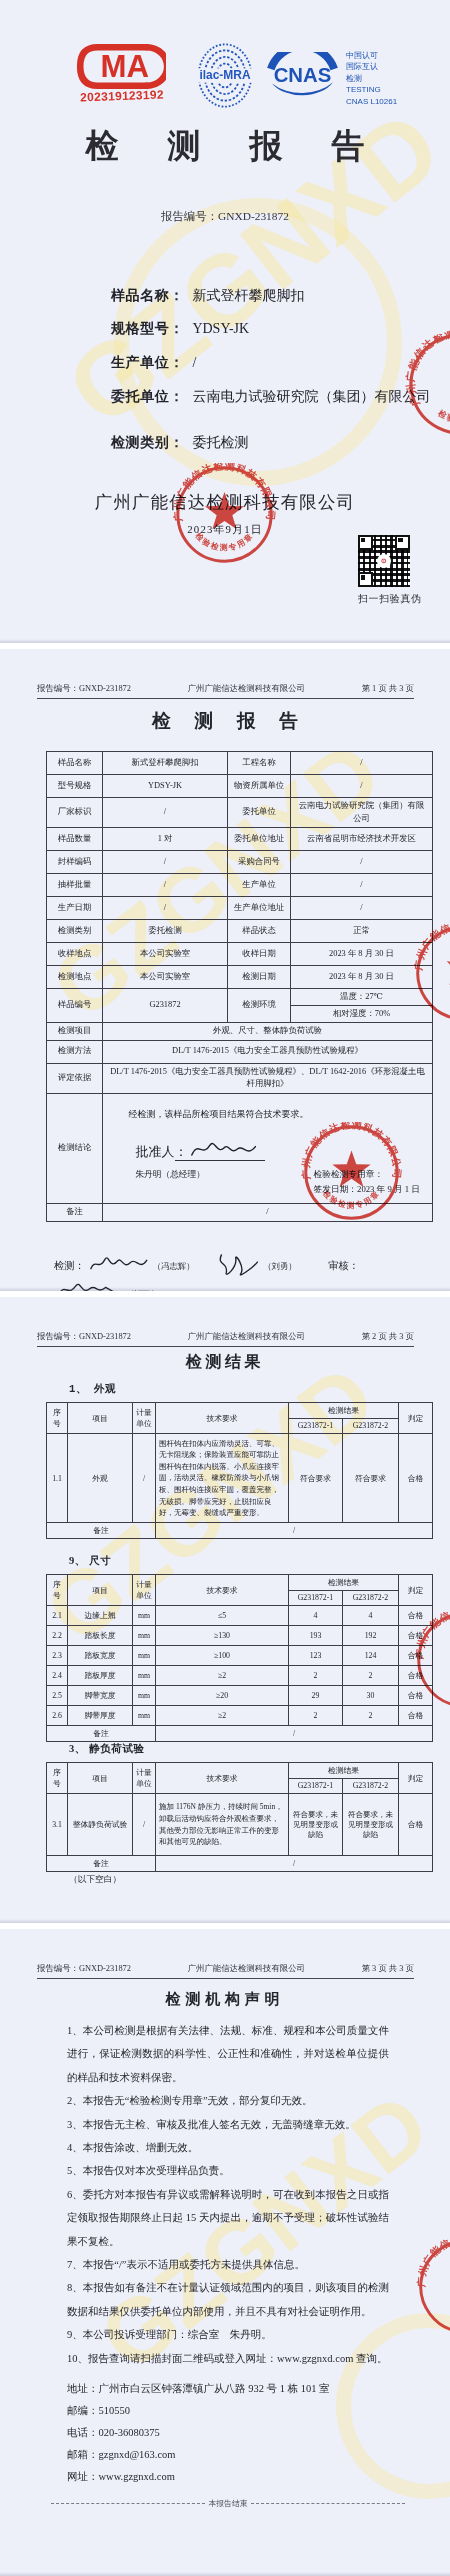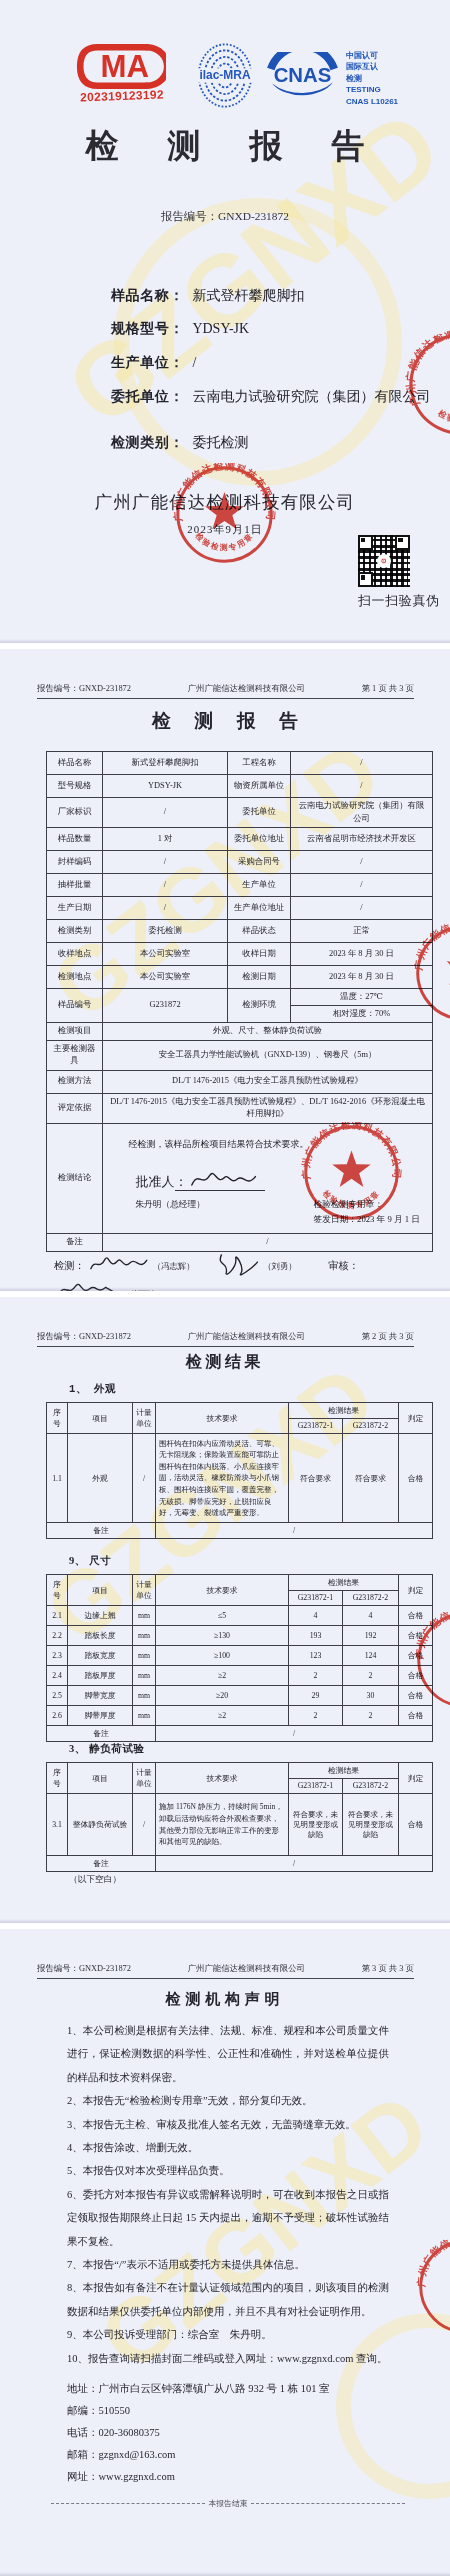--- a/index.html
+++ b/index.html
@@ -10,40 +10,40 @@
     background:linear-gradient(rgba(90,95,130,0),rgba(90,95,130,.22));pointer-events:none;}
   #p1{height:643px;} #p2{height:642px;} #p3{height:626px;} #p4{height:647px;}
 
   
   .wm-text{position:absolute;font-family:"Liberation Sans",sans-serif;font-weight:bold;
     color:rgba(246,230,160,.50);transform:rotate(-38deg);pointer-events:none;white-space:nowrap;}
   .wm-ring{position:absolute;border-radius:50%;border:15.6px solid rgba(246,230,160,.42);pointer-events:none;}
   .cma-num{position:absolute;left:71px;top:89px;width:102px;text-align:center;
     font-family:"Liberation Sans",sans-serif;font-weight:bold;font-size:12px;color:#d63127;letter-spacing:0.3px;transform:rotate(-2deg);}
   .cnas-lines{position:absolute;left:346px;top:50px;color:#1d53b6;
-    font-family:"Liberation Sans",sans-serif;font-weight:bold;font-size:8px;line-height:11.4px;}
+    font-family:"Liberation Sans",sans-serif;font-weight:normal;font-size:8px;line-height:11.4px;}
   .cover-title{position:absolute;left:0;top:124px;width:100%;text-align:center;font-size:33px;font-weight:bold;
     letter-spacing:20.4px;text-indent:20.4px;color:#2b2b31;}
   .cover-no{position:absolute;left:0;top:209px;width:100%;text-align:center;font-size:11.4px;color:#33333b;}
   .cover-field{position:absolute;left:111px;font-size:14px;}
   .cover-field .lab{font-weight:bold;letter-spacing:0.6px;}
   .cover-field .val{margin-left:8.4px;}
   .cover-company{position:absolute;left:0;top:490px;width:100%;text-align:center;font-size:17.4px;letter-spacing:1.2px;color:#26262e;}
   .cover-date{position:absolute;left:0;top:523px;width:100%;text-align:center;font-size:10.8px;letter-spacing:1.2px;}
   .qr-wrap{position:absolute;left:358px;top:535px;width:52px;}
   .qr{position:relative;width:52px;height:52px;background:#fdfdfd;
     background-image:
       repeating-linear-gradient(90deg,#17171c 0 2.4px,transparent 2.4px 5.4px,#17171c 5.4px 7.2px,transparent 7.2px 10.8px),
       repeating-linear-gradient(0deg,#17171c 0 2.4px,transparent 2.4px 4.8px,#17171c 4.8px 7.8px,transparent 7.8px 11.4px);
     background-blend-mode:multiply;}
   .qr .f{position:absolute;width:10.8px;height:10.8px;background:#fff;border:2.4px solid #111;}
   .qr .f i{display:block;width:4.8px;height:4.8px;background:#111;margin:0.6px;}
   .qr .c{position:absolute;left:18.6px;top:18.6px;width:14.4px;height:14.4px;background:#fff;border-radius:50%;
     display:flex;align-items:center;justify-content:center;font-size:6.6px;color:#c23;font-weight:bold;font-family:"Liberation Sans",sans-serif;}
-  .qr-cap{margin-top:5.4px;text-align:center;font-size:13px;letter-spacing:0.6px;color:#2c2c34;white-space:nowrap;width:52px;}
+  .qr-cap{margin-top:5.4px;text-align:center;font-size:10px;letter-spacing:0.6px;color:#2c2c34;white-space:nowrap;width:52px;}
 
   
   .phead{position:absolute;left:37px;right:36px;top:34px;display:flex;justify-content:space-between;
     font-size:8.4px;color:#2e2e38;border-bottom:1.2px solid #474752;padding-bottom:4.2px;}
   .ptitle{position:absolute;left:0;width:100%;text-align:center;font-weight:bold;color:#25252d;}
 
   
   table{border-collapse:collapse;}
   .doc-table{position:absolute;left:46px;top:102px;width:386px;table-layout:fixed;font-size:8.4px;}
   .doc-table td{border:0.6px solid #3d3d47;text-align:center;vertical-align:middle;padding:1.2px 3.6px;line-height:1.45;}
@@ -279,24 +279,20 @@
           <td>G231872</td>
           <td>检测环境</td>
       <td class="env-split">
             <div>温度：27℃</div>
             <div>相对湿度：70%</div>
           </td>
     </tr>
     <tr class="h33">
           <td>检测项目</td>
           <td colspan="3">外观、尺寸、整体静负荷试验</td>
-        </tr>
-    <tr class="h52">
-          <td>主要检测器具</td>
-          <td colspan="3">安全工器具力学性能试验机（GNXD-139）、钢卷尺（5m）</td>
         </tr>
     <tr class="h40">
           <td>检测方法</td>
           <td colspan="3">DL/T 1476-2015《电力安全工器具预防性试验规程》</td>
         </tr>
     <tr class="h52">
           <td>评定依据</td>
           <td colspan="3">DL/T 1476-2015《电力安全工器具预防性试验规程》、DL/T 1642-2016《环形混凝土电杆用脚扣》</td>
         </tr>
     <tr class="h180">

